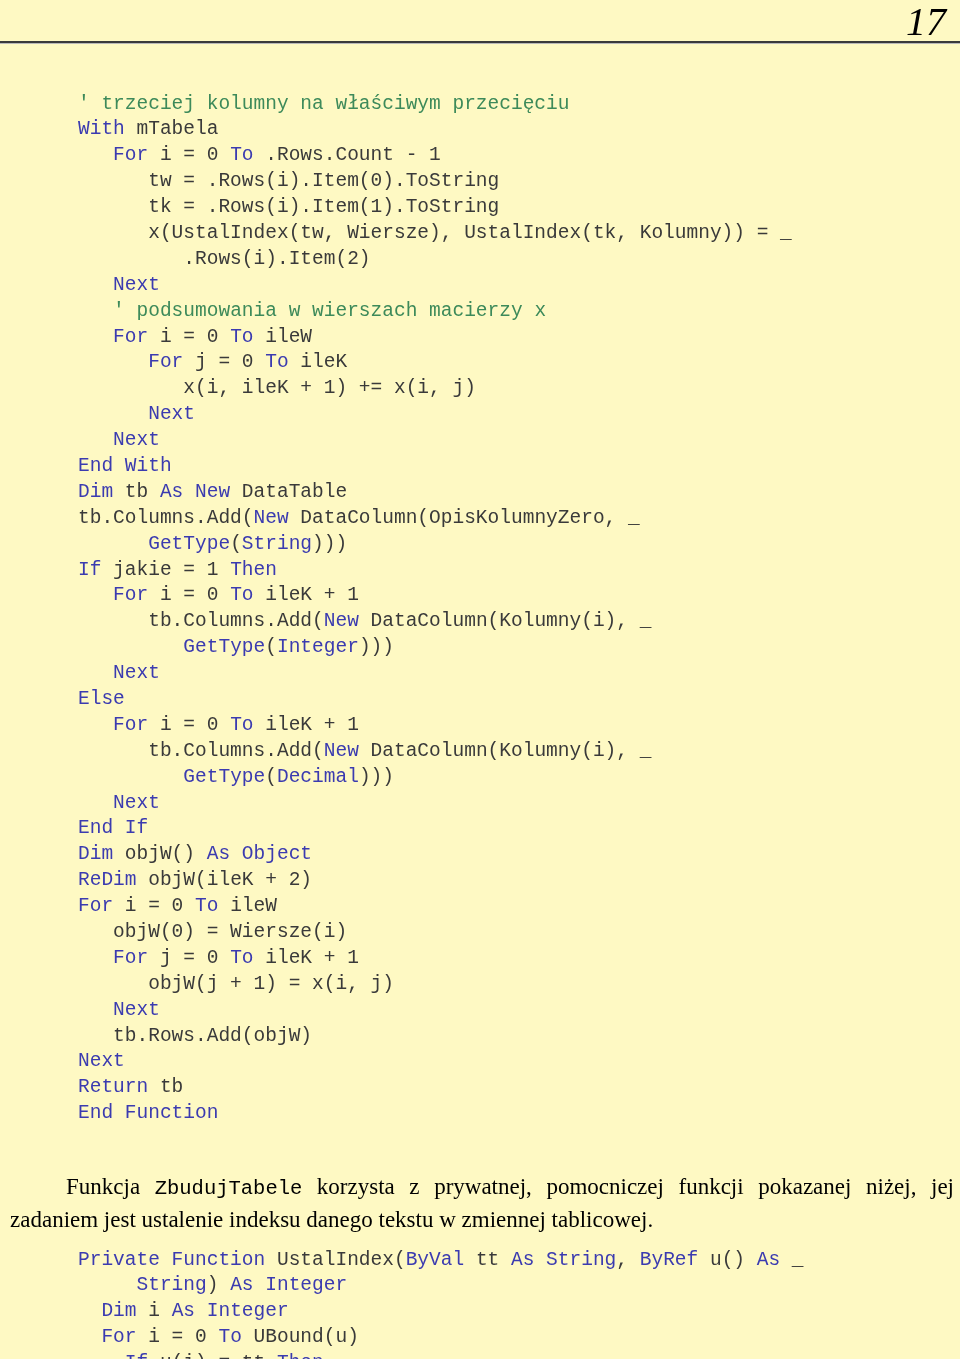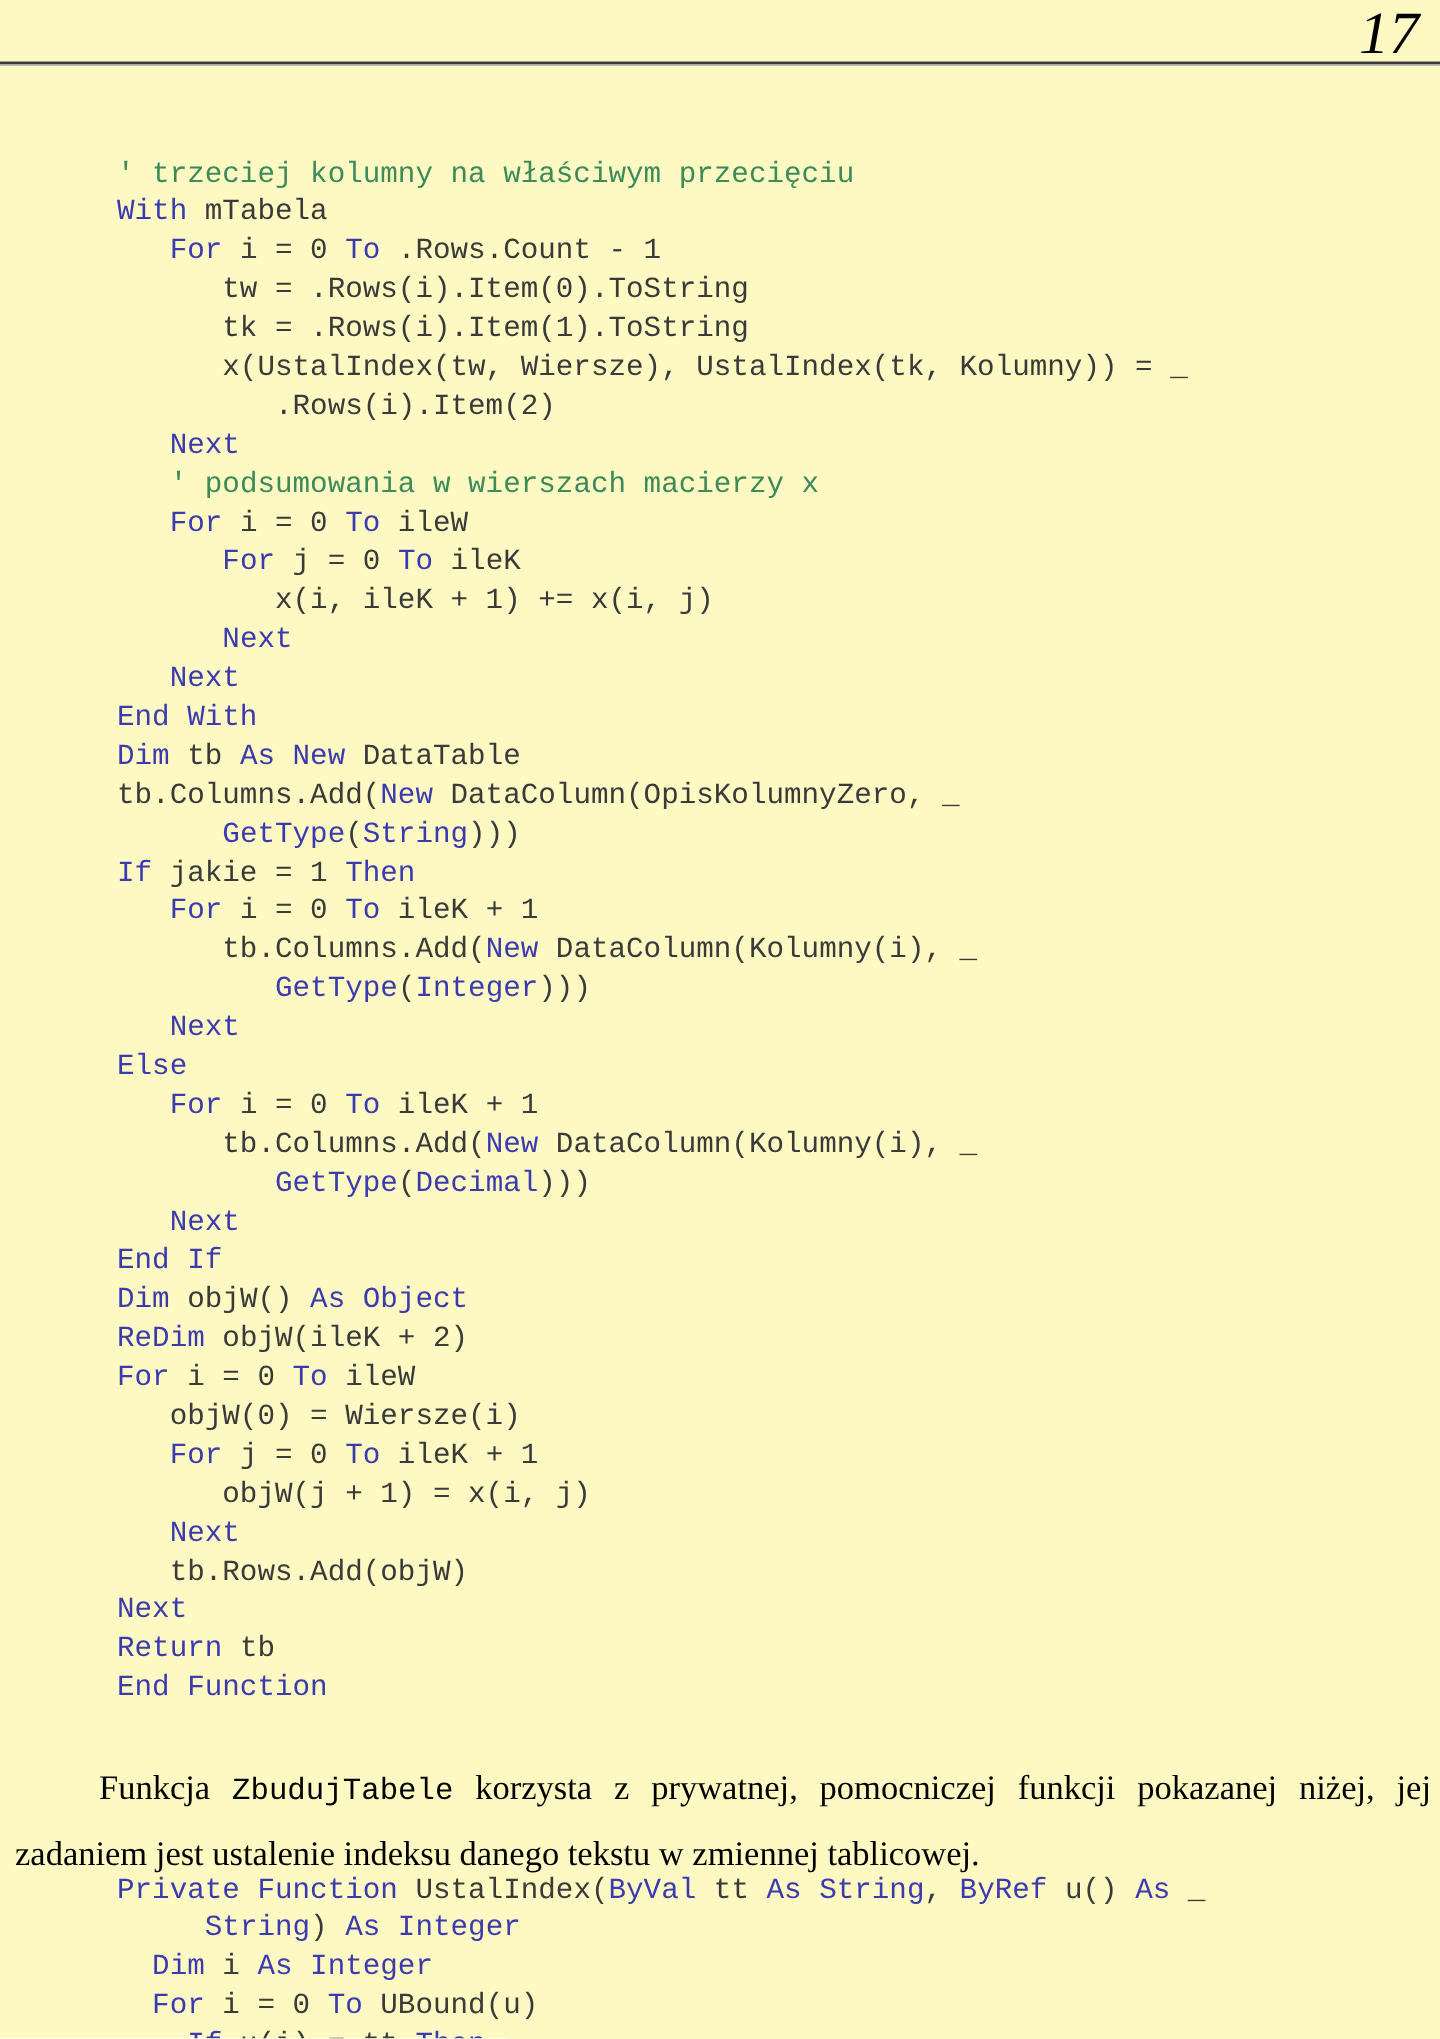--- a/index.html
+++ b/index.html
@@ -51,42 +51,42 @@
   .code {
     position: absolute;
     left: 0;
     width: 960px;
     font-family: "Liberation Mono", "DejaVu Sans Mono", monospace;
     font-size: 19.5px;
     line-height: 25.9px;
     white-space: pre;
     color: #3a3a3a;
   }
-  #code-block-main { top: 84px; }
+  #code-block-main { top: 72px; }
   #code-block-helper { top: 1228px; }
 
   .code .ln {
     display: block;
     height: 25.9px;
     padding-left: 78px;
     white-space: pre;
   }
   .kw   { color: #3b3bb0; text-align: center; }
   .cmt  { color: #3d8a5a; }
   .id   { color: #3a3a3a; }
 
   
   .prose {
     position: absolute;
     left: 10px;
     top: 1148px;
     width: 944px;
     font-family: "Liberation Serif", serif;
     font-size: 23px;
-    line-height: 41px;
+    line-height: 31px;
     color: #000000;
     text-align: justify;
     text-indent: 56px;
   }
   .prose .mono {
     font-family: "Liberation Mono", "DejaVu Sans Mono", monospace;
     font-size: 20.5px;
   }
 </style>
 </head>

